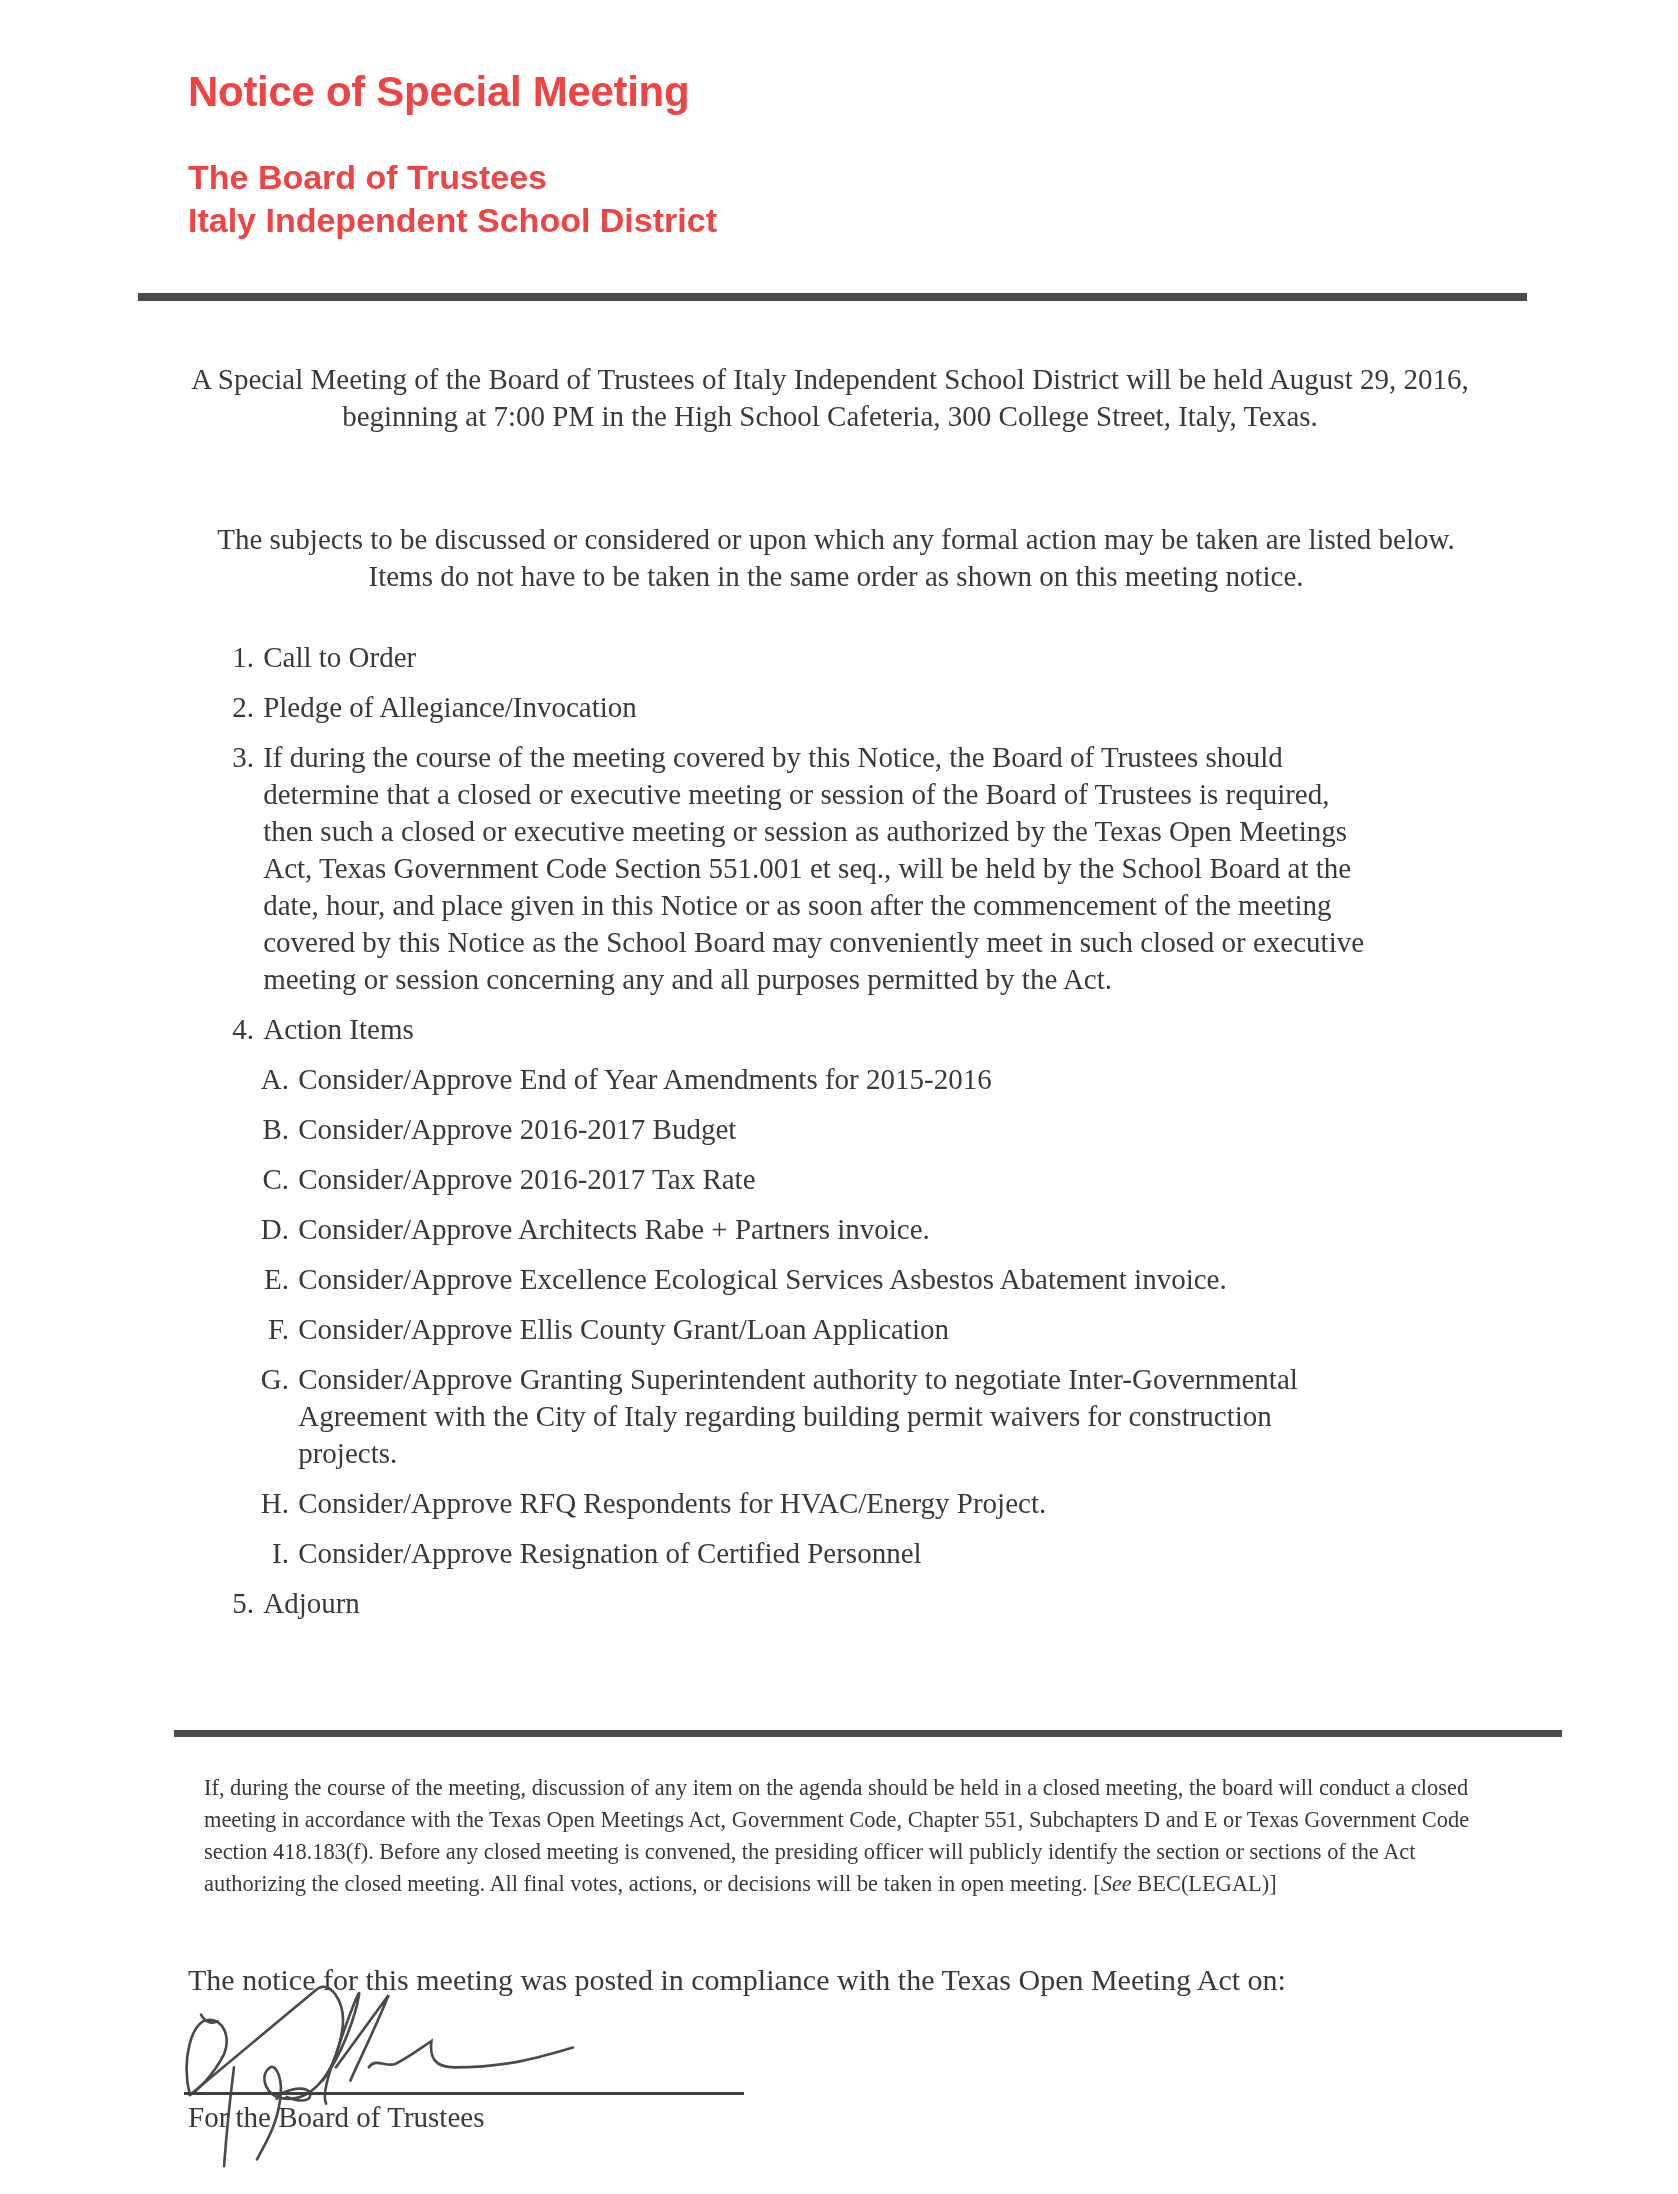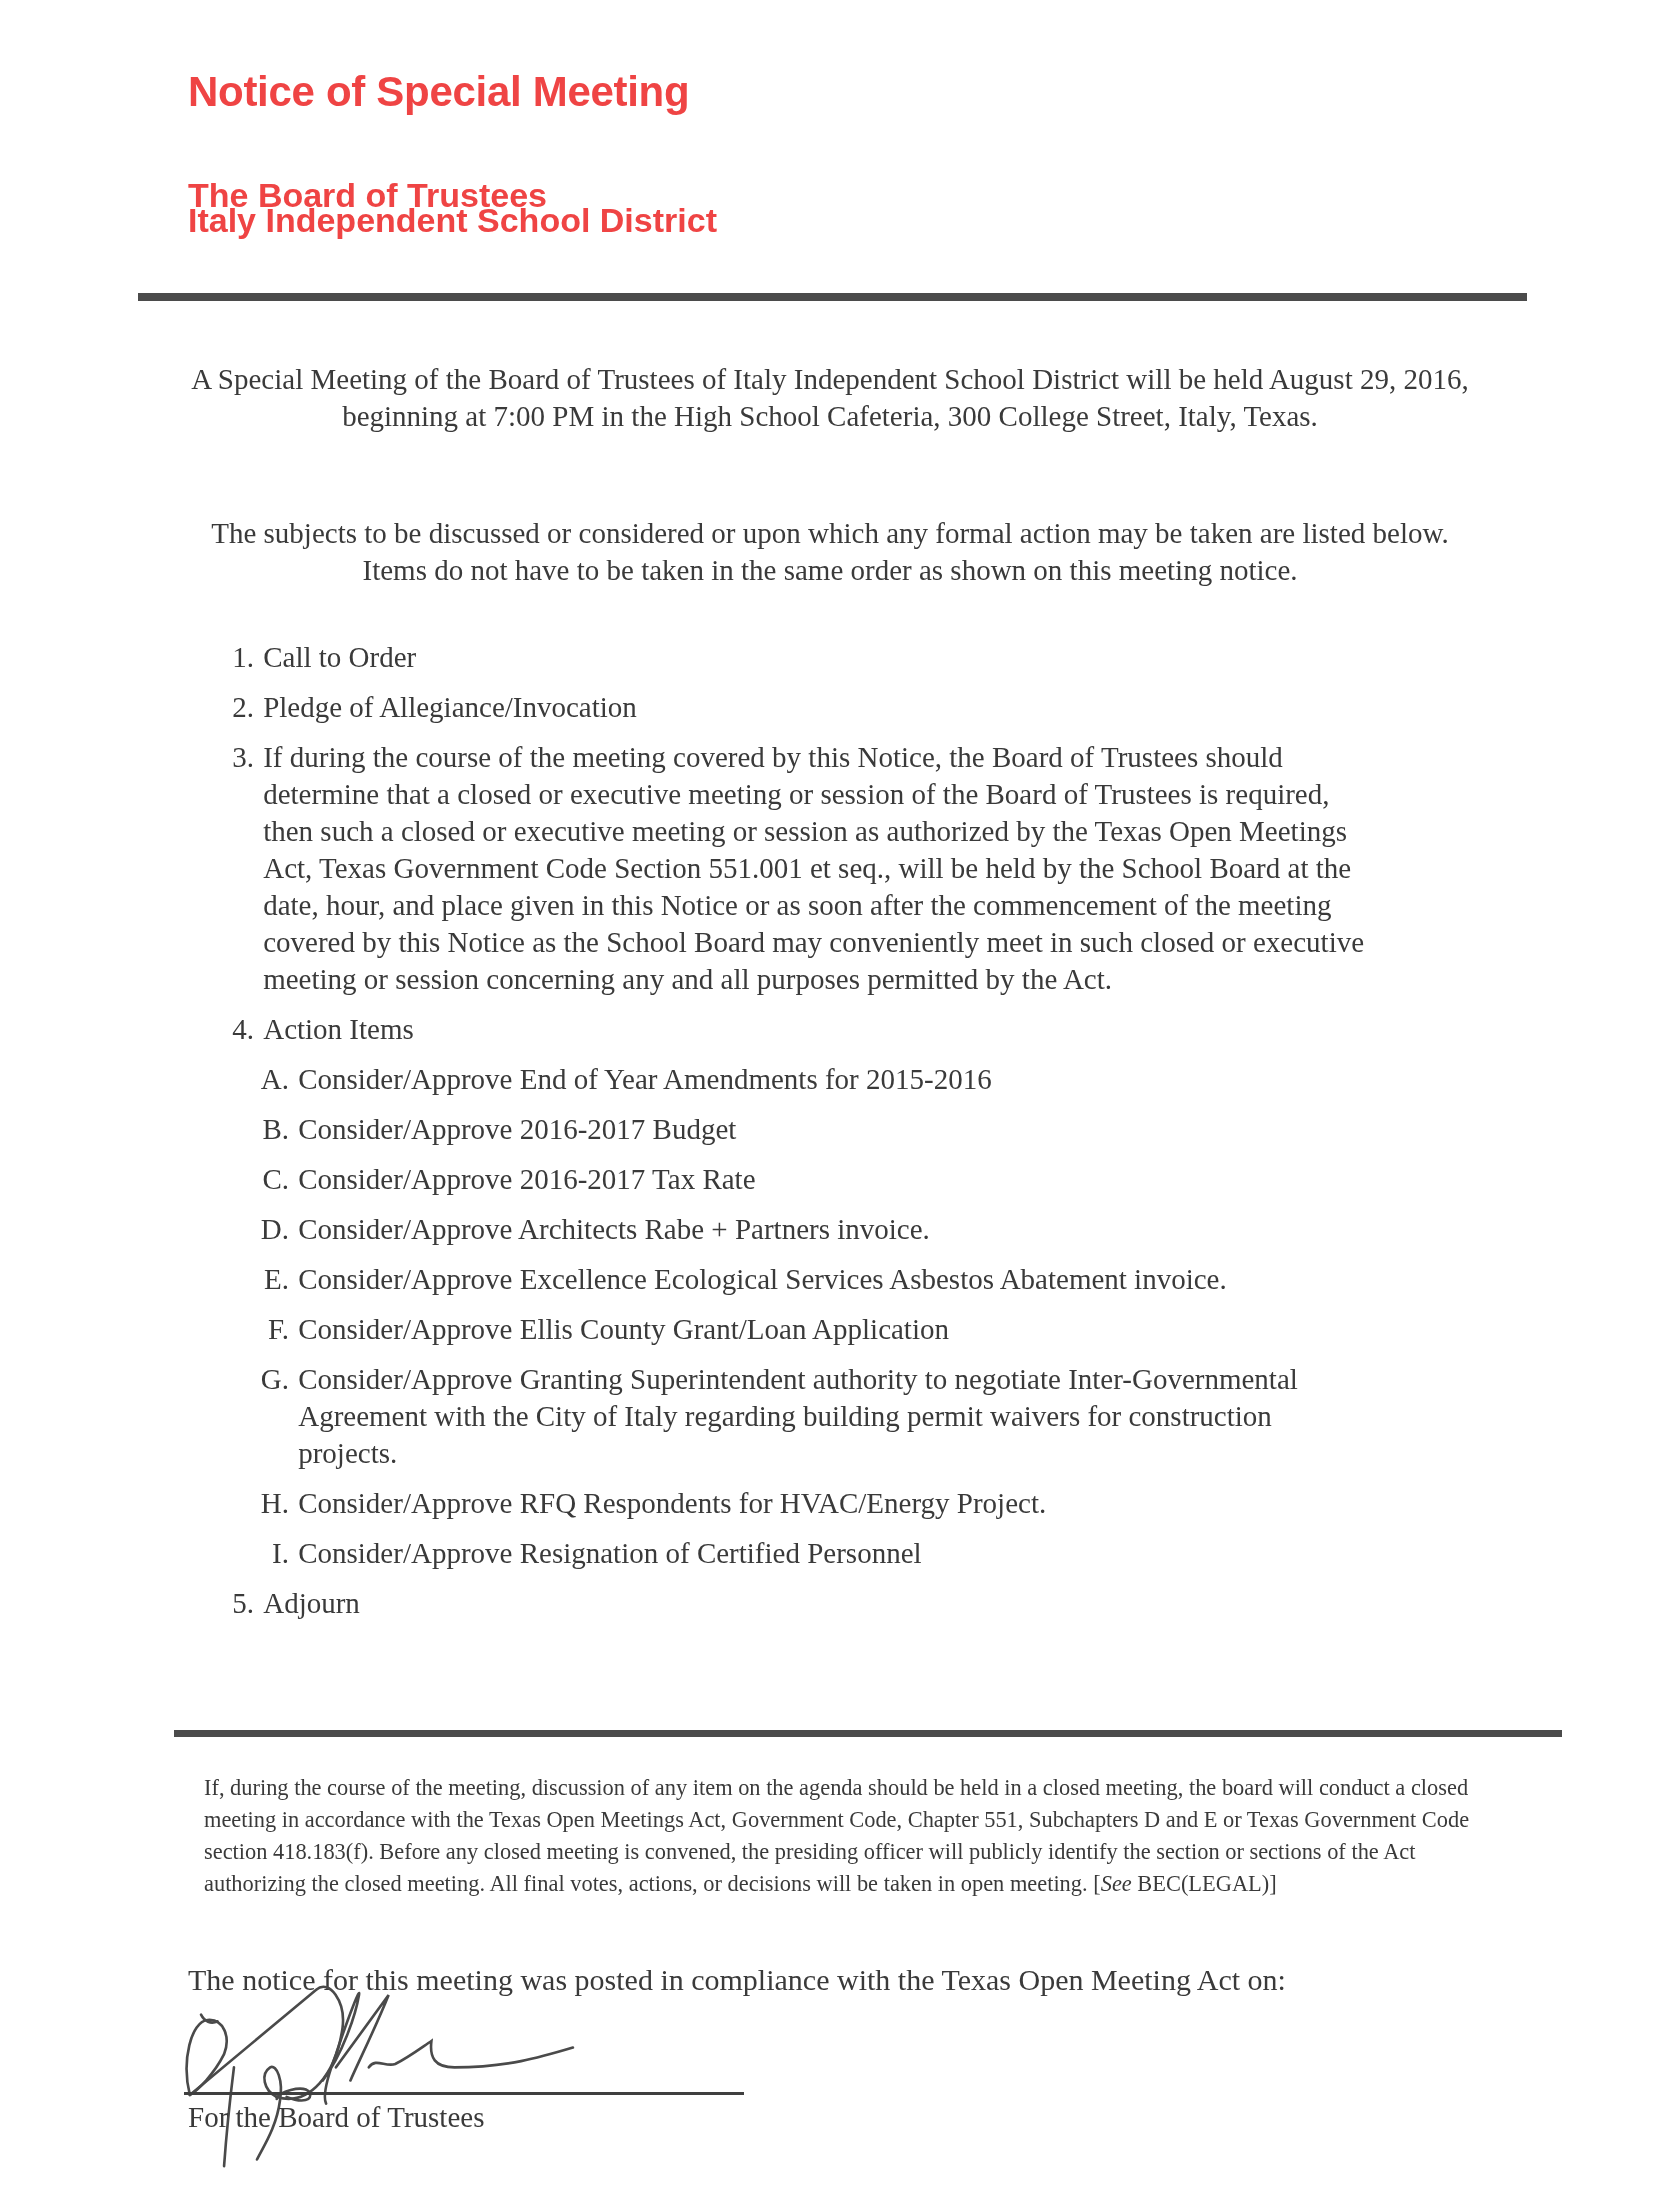--- a/index.html
+++ b/index.html
@@ -1,21 +1,21 @@
 <!DOCTYPE html>
 <html style="font-size:10.5px"><head>
   <meta charset="utf-8">
   <style>
     html, body { margin: 0; padding: 0; background: #ffffff; }
     body { width: 1679px; height: 2194px; position: relative; overflow: hidden; color: #3c3c3c; }
     .sans { font-family: Liberation Sans, sans-serif; font-weight: bold; color: #ef4444; }
     .serif { font-family: "Liberation Serif", "DejaVu Serif", serif; color: #3a3a3a; }
 
     #title { position: absolute; left: 188px; top: 68px; font-size: 42px; letter-spacing: -0.3px; }
-    #subtitle1 { position: absolute; left: 188px; top: 158px; font-size: 34px; margin-top: 18px; }
+    #subtitle1 { position: absolute; left: 188px; top: 158px; font-size: 34px; }
     #subtitle2 { position: absolute; left: 188px; top: 201px; font-size: 34px; }
 
     .rule-top { position: absolute; left: 138px; top: 293px; width: 1389px; height: 8px; background: #4b4b4b; }
     .rule-mid { position: absolute; left: 174px; top: 1730px; width: 1388px; height: 7.2px; background: #4b4b4b; }
 
     .para { position: absolute; left: 188px; width: 1284px; font-size: 29px; line-height: 37px; text-align: center; }
     #para1 { top: 361px; }
     #para2 { top: 515px; }
 
     .agenda { position: absolute; left: 188px; top: 639px; width: 1251px; font-size: 29px; line-height: 37px; }
@@ -39,21 +39,21 @@
 
 <div>
 
   <div id="title" class="sans">Notice of Special Meeting</div>
   <div id="subtitle1" class="sans">The Board of Trustees</div>
   <div id="subtitle2" class="sans">Italy Independent School District</div>
 
   <div class="rule-top"></div>
 
   <p id="para1" class="para serif" style="margin:0">A Special Meeting of the Board of Trustees of Italy Independent School District will be held August 29, 2016, beginning at 7:00 PM in the High School Cafeteria, 300 College Street, Italy, Texas.</p>
-  <p id="para2" class="para serif" style="margin:0">The subjects to be discussed or considered or upon which any formal action may be taken are listed below. Items do not have to be taken in the same order as shown on this meeting notice.</p>
+  <p id="para2" class="para serif" style="margin:6px">The subjects to be discussed or considered or upon which any formal action may be taken are listed below. Items do not have to be taken in the same order as shown on this meeting notice.</p>
 
   <div class="agenda serif">
     <div class="item">
       <span class="num">1.</span>
       <span class="body-text">Call to Order</span>
     </div>
     <div class="item">
       <span class="num">2.</span>
       <span class="body-text">Pledge of Allegiance/Invocation</span>
     </div>

